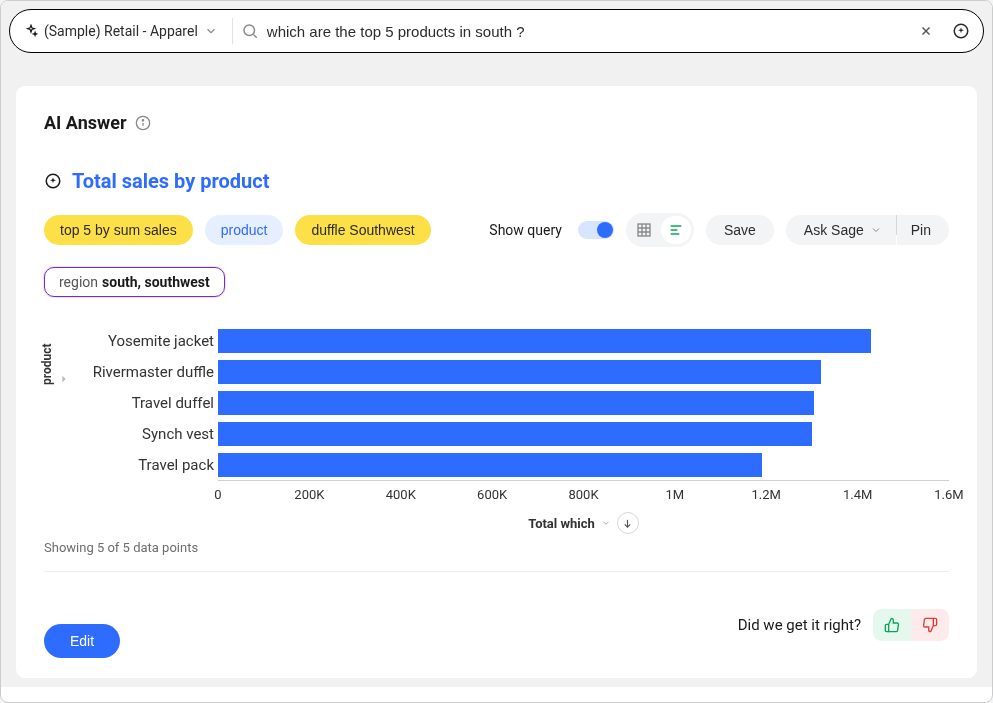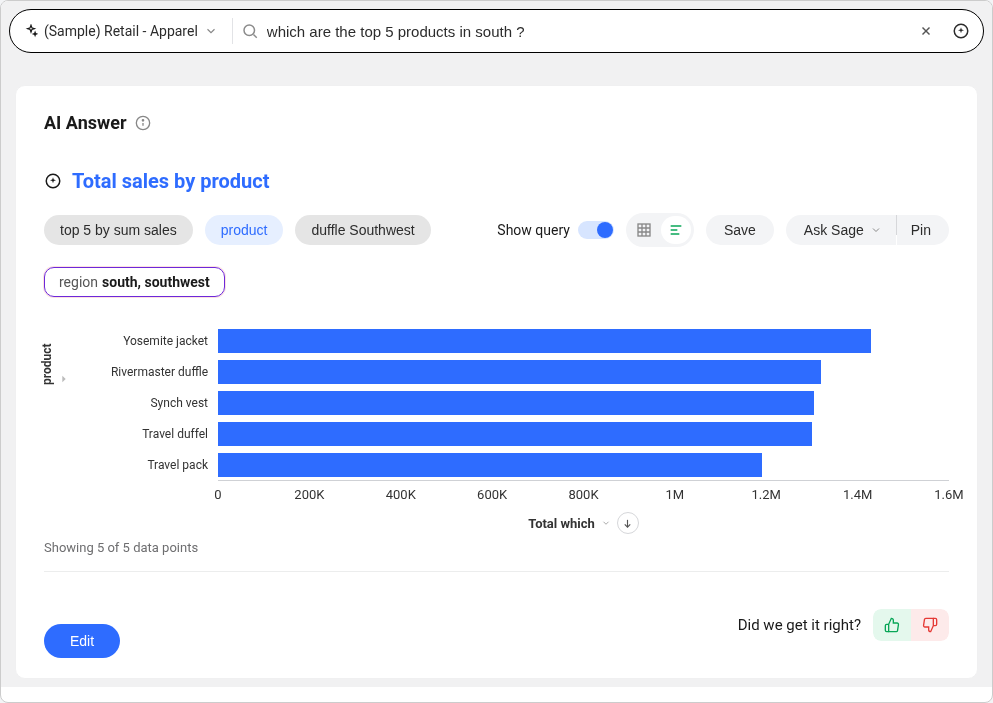--- a/index.html
+++ b/index.html
@@ -21,25 +21,25 @@
 
 .ai-header { display: flex; align-items: center; gap: 8px; margin-bottom: 36px; }
 .ai-title { font-size: 18px; font-weight: 700; color: #1a1a1a; }
 .info-icon { color: #888; display: flex; cursor: pointer; }
 
 .answer-title-row { display: flex; align-items: center; gap: 10px; margin-bottom: 20px; }
 .answer-title { color: #2e6cff; font-size: 20px; font-weight: 700; }
 .sparkle { color: #1a1a1a; }
 
 .controls-row { display: flex; align-items: center; gap: 12px; margin-bottom: 20px; flex-wrap: wrap; }
-.pill { background: #e5e5e5; border-radius: 18px; padding: 7px 16px; font-size: 14px; color: #2c2c2c; cursor: pointer; border: none; }
+.pill { background: #fde047; border-radius: 18px; padding: 7px 16px; font-size: 14px; color: #2c2c2c; cursor: pointer; border: none; }
 .pill.active { background: #e6efff; color: #2e6cff; }
 .spacer { flex: 1; }
 
-.query-toggle { display: flex; align-items: center; gap: 8px; }
+.query-toggle { display: flex; align-items: center; gap: 16px; }
 .toggle { width: 36px; height: 18px; background: #d7e5ff; border-radius: 10px; position: relative; cursor: pointer; }
 .toggle-knob { width: 16px; height: 16px; background: #2e6cff; border-radius: 50%; position: absolute; top: 1px; right: 1px; }
 
 .view-switch { display: flex; background: #f3f4f6; border-radius: 18px; padding: 3px; gap: 2px; }
 .view-btn { width: 30px; height: 28px; border-radius: 14px; display: flex; align-items: center; justify-content: center; cursor: pointer; color: #888; }
 .view-btn.active { background: #fff; color: #08a657; }
 
 .action-btn { background: #f3f4f6; border-radius: 18px; padding: 7px 18px; font-size: 14px; color: #2c2c2c; cursor: pointer; display: flex; align-items: center; gap: 6px; border: none; }
 .btn-group { display: flex; align-items: flex-start; }
 .btn-group .action-btn:first-child { border-top-right-radius: 0; border-bottom-right-radius: 0; padding-right: 14px; }
@@ -48,21 +48,21 @@
 
 .filter-chip { border: 1px solid #6d28d9; border-radius: 10px; padding: 6px 14px; display: inline-flex; align-items: center; gap: 4px; margin-bottom: 20px; box-shadow: 0 0 0 1px rgba(229,57,53,0.15); }
 .filter-label { color: #555; font-size: 14px; }
 .filter-value { color: #1a1a1a; font-weight: 700; font-size: 14px; }
 
 .chart-area { margin-top: 8px; position: relative; padding-left: 24px; }
 .chart-inner { display: flex; }
 .yaxis-title { position: absolute; left: -4px; top: 60px; transform: rotate(-90deg); transform-origin: left top; font-size: 12px; font-weight: 700; color: #333; }
 .yaxis-expand { position: absolute; left: 14px; top: 48px; width: 12px; height: 12px; cursor: pointer; color: #bbb; display:flex; align-items:center; justify-content:center;}
 .ylabels { display: flex; flex-direction: column; width: 150px; }
-.ylabel { height: 31px; display: flex; align-items: center; justify-content: flex-end; padding-right: 10px; font-size: 12px; color: #333; }
+.ylabel { height: 31px; display: flex; align-items: center; justify-content: flex-end; padding-right: 4px; font-size: 15px; color: #333; }
 .plot { flex: 1; position: relative; }
 .bars { position: relative; height: 155px; display: flex; flex-direction: column; }
 .bar-row { height: 31px; display: flex; align-items: center; }
 .bar { height: 24px; background: #2e6cff; }
 .xaxis { display: flex; height: 26px; position: relative; margin-left: 0; border-top: 1px solid #cfd1d5; }
 .xtick { position: absolute; transform: translateX(-50%); font-size: 13px; color: #333; top: 6px; }
 .xaxis-title { text-align: center; margin-top: 6px; font-size: 13px; font-weight: 700; color: #333; display:flex; justify-content:center; align-items:center; gap:6px;}
 .sort-btn { width:22px; height:22px; border:1px solid #d6d7da; border-radius:50%; display:flex; align-items:center; justify-content:center; cursor:pointer; color:#555;}
 .chevron-mini { color:#999; }
 
@@ -199,22 +199,22 @@
         <div class="yaxis-title">product</div>
         <div class="yaxis-expand">
           <svg width="10" height="10" viewBox="0 0 24 24" fill="#bbb">
               <polygon points="8,4 16,12 8,20"></polygon>
             </svg>
         </div>
         <div class="chart-inner">
           <div class="ylabels" id="ylabels">
               <div class="ylabel">Yosemite jacket</div>
               <div class="ylabel">Rivermaster duffle</div>
+              <div class="ylabel">Travel duffel</div>
               <div class="ylabel">Synch vest</div>
-              <div class="ylabel">Travel duffel</div>
               <div class="ylabel">Travel pack</div>
             </div>
           <div class="plot">
             <div class="bars" id="bars">
                 <div class="bar-row">
                   <div class="bar" style="width: 89.375%; background: rgb(46, 108, 255);"></div>
                 </div>
                 <div class="bar-row">
                   <div class="bar" style="width: 82.5%; background: rgb(46, 108, 255);"></div>
                 </div>

